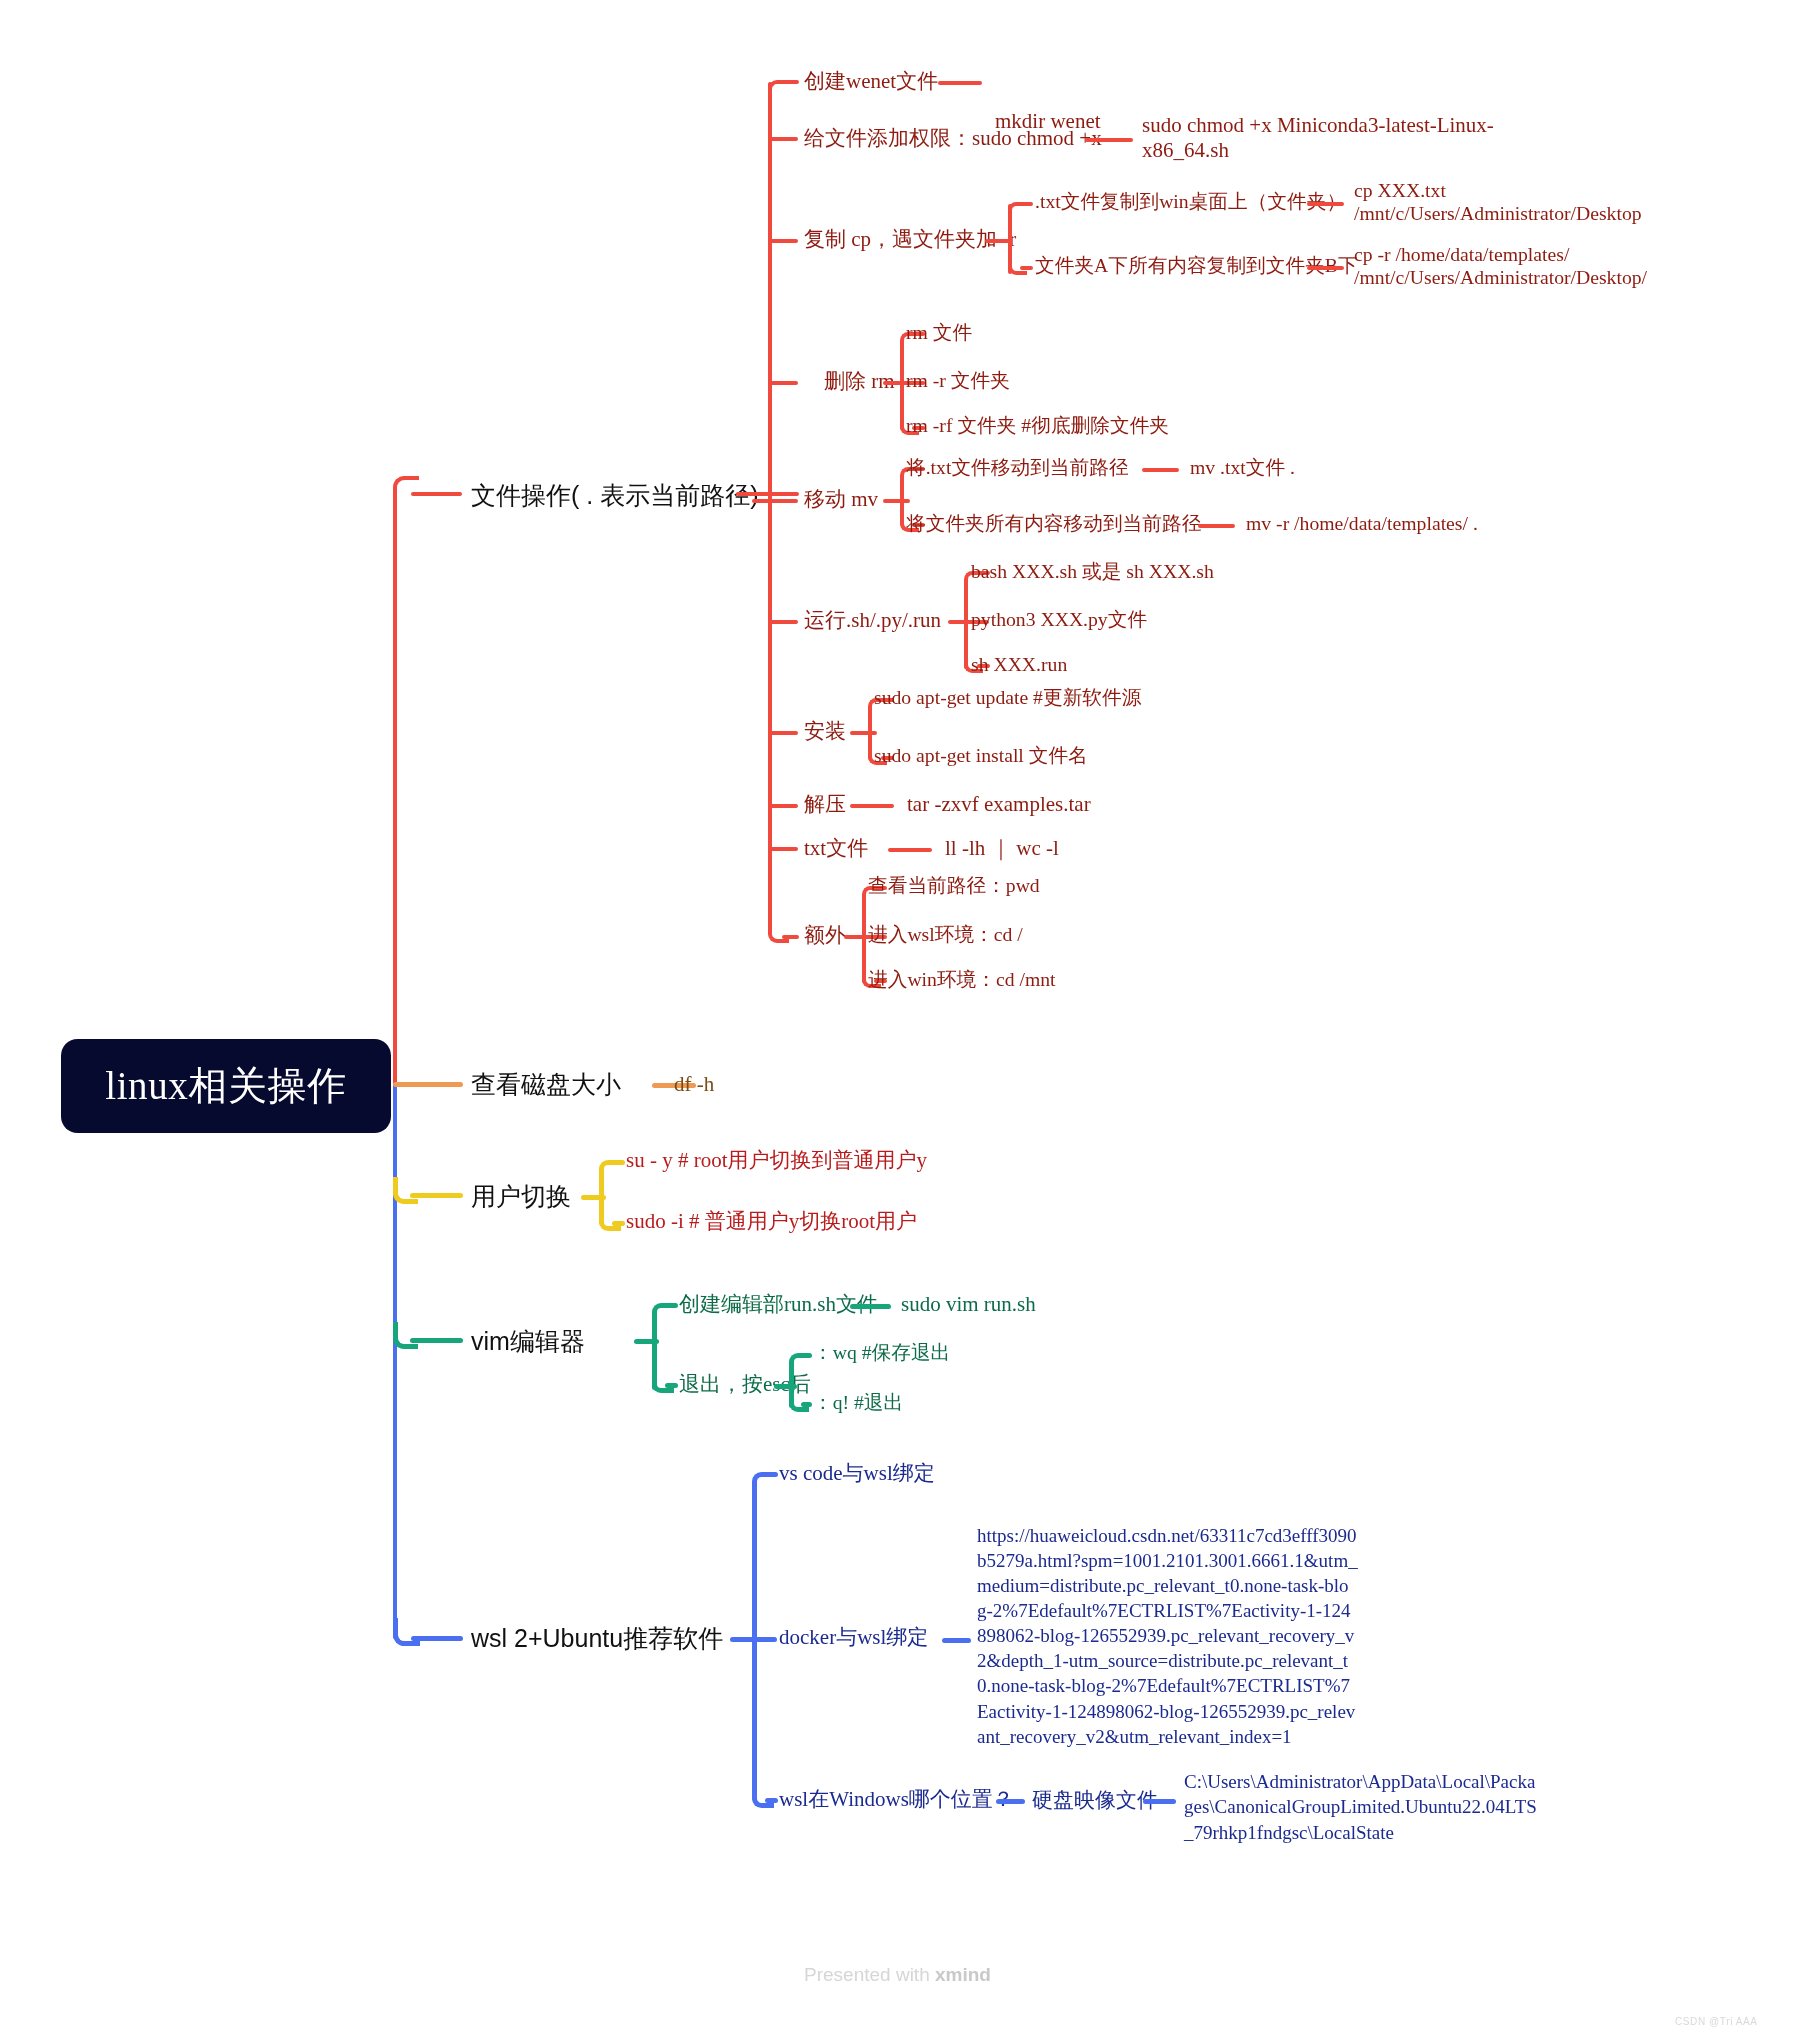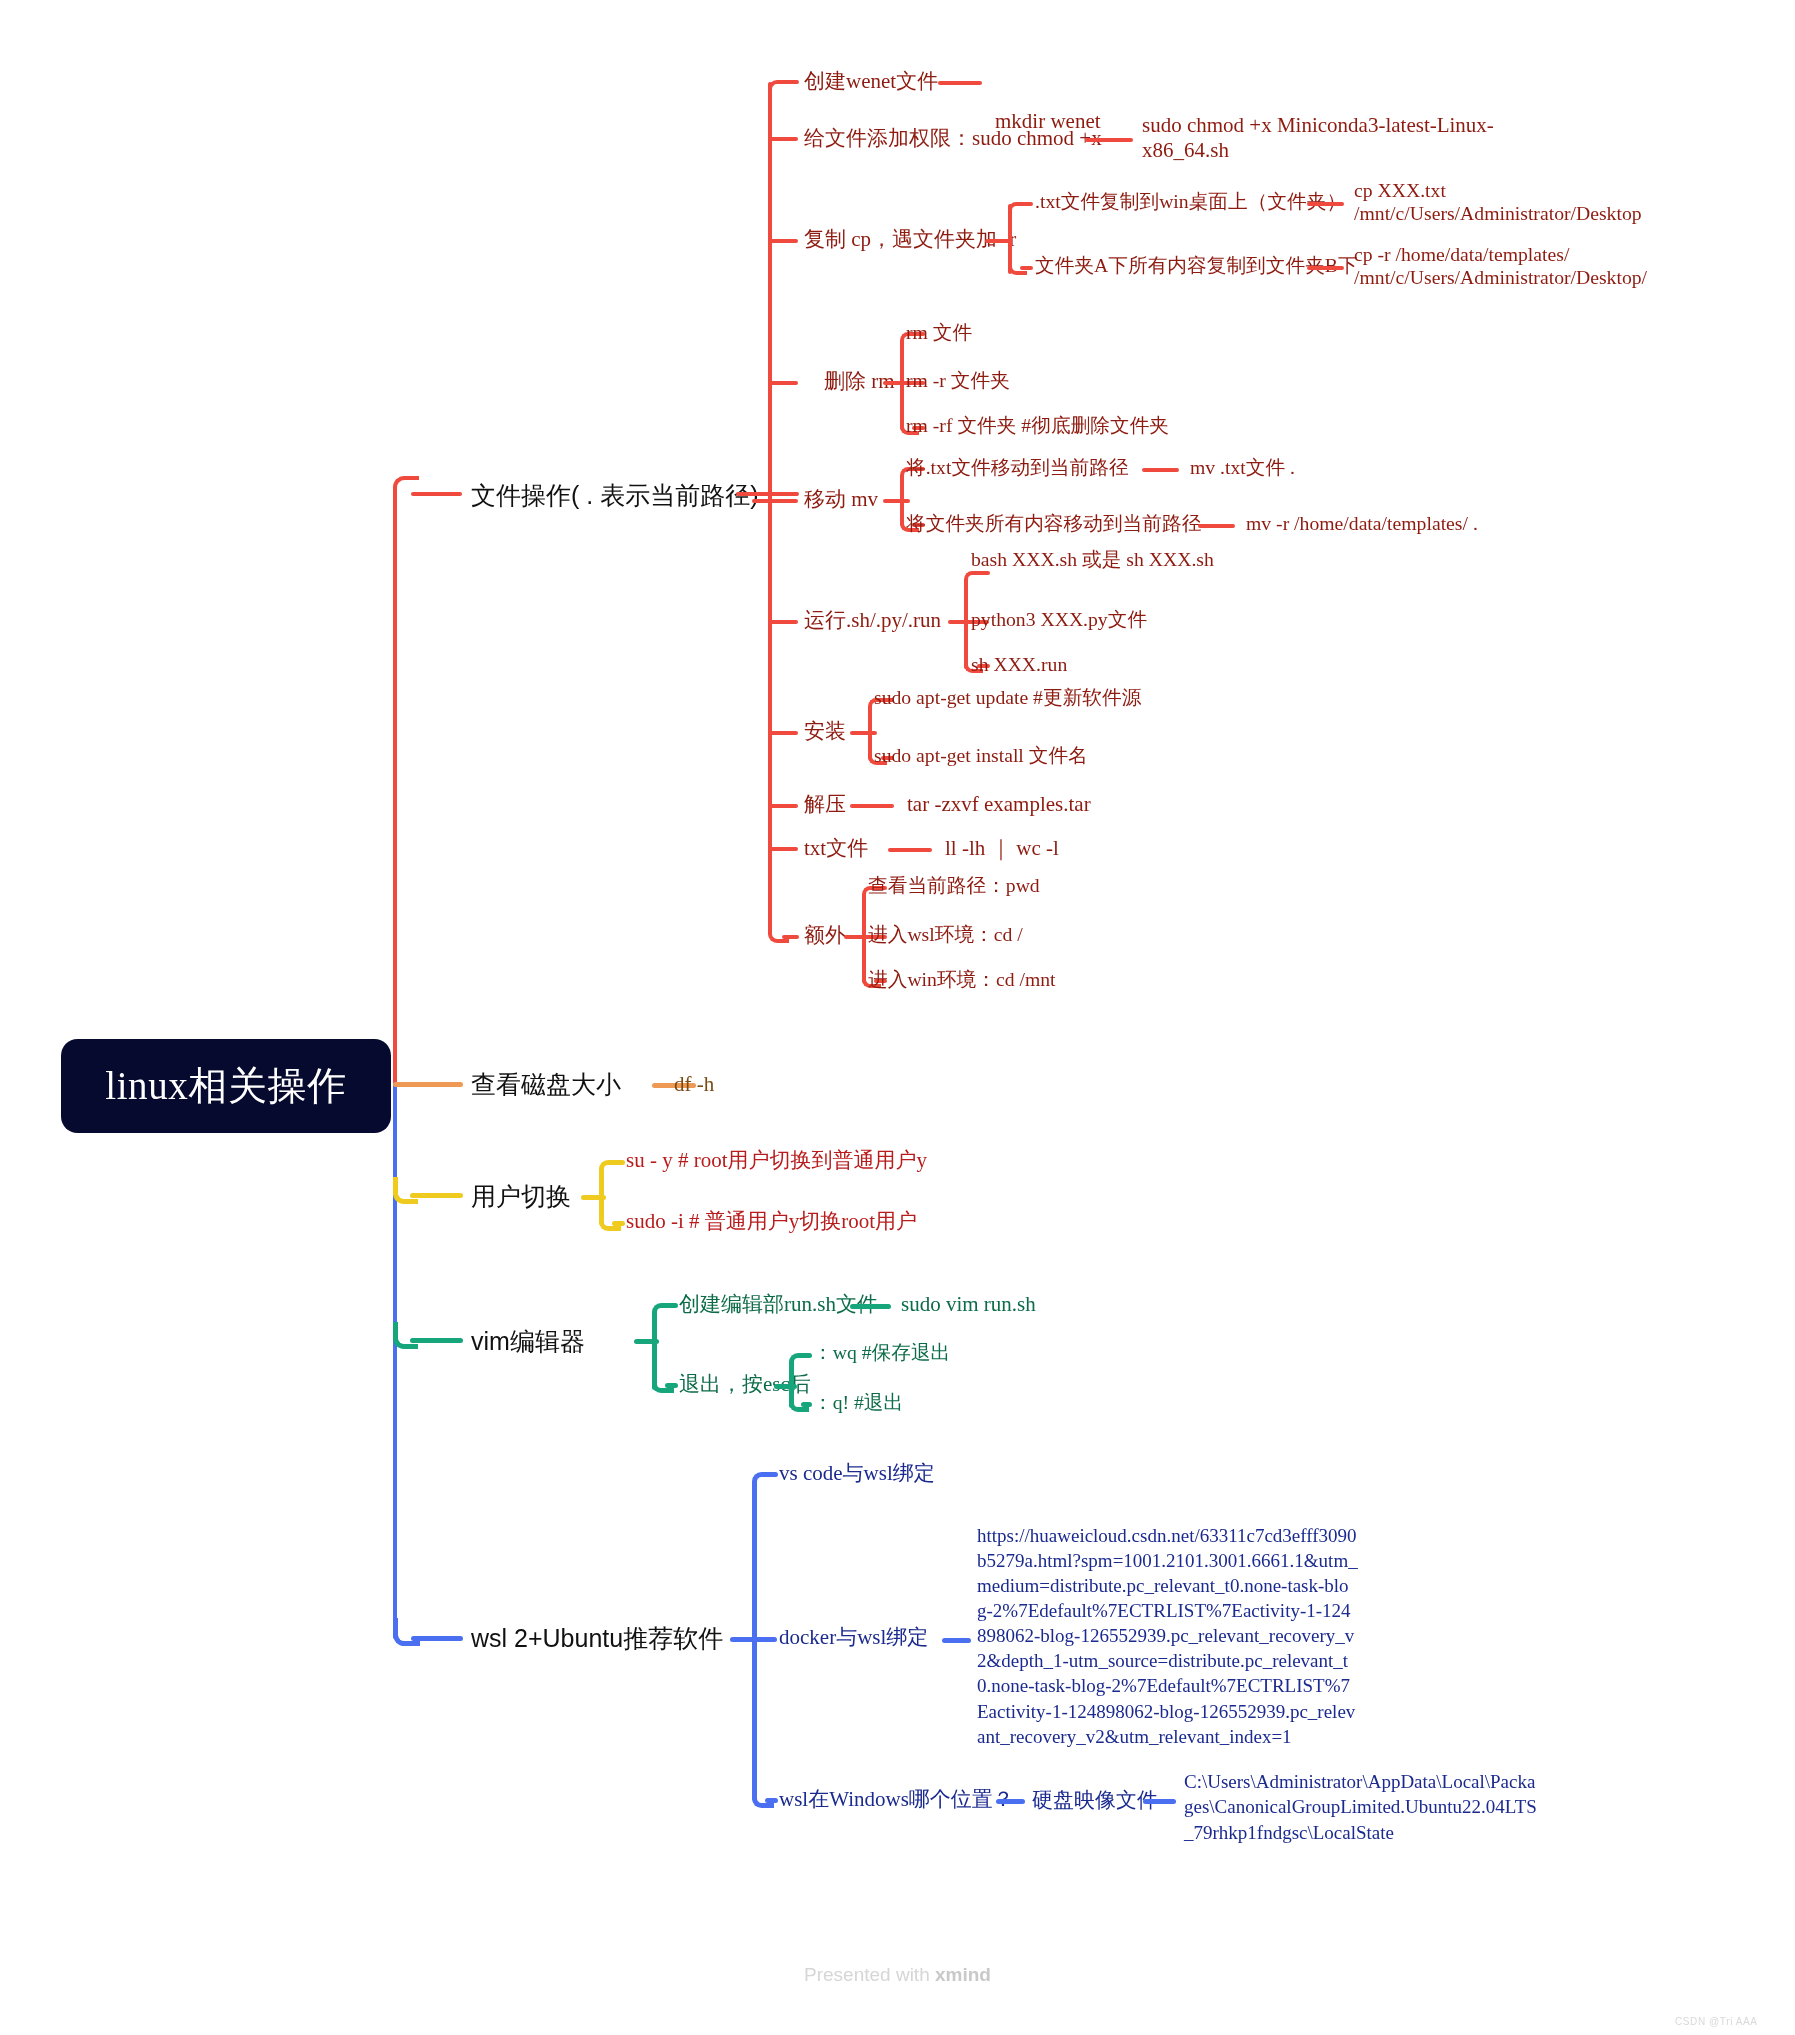--- a/index.html
+++ b/index.html
@@ -141,21 +141,21 @@
   <div class="node lvl3 c-red" style="left:906px;top:512px;">将文件夹所有内容移动到当前路径</div>
   <div class="ln h red" style="left:1198px;top:524px;width:37px;height:4.4px;"></div>
   <div class="node lvl3 c-red" style="left:1246px;top:512px;">mv -r /home/data/templates/ .</div>
 
   <div class="ln h red" style="left:768px;top:620px;width:30px;height:4.4px;"></div>
   <div class="node lvl2 c-red" style="left:804px;top:608px;">运行.sh/.py/.run</div>
   <div class="ln h red" style="left:948px;top:620px;width:30px;height:4.4px;"></div>
   <div class="ln v red" style="left:964px;top:587px;width:4.4px;height:82px;"></div>
   <div class="elbow" style="left:964px;top:571px;width:15px;height:16.5px;border-width:4.4px 0 0 4.4px;border-color:#F04A3F;border-top-left-radius:8.2px;"></div>
   <div class="ln h red" style="left:977px;top:571px;width:12.7px;height:4.4px;"></div>
-  <div class="node lvl3 c-red" style="left:971px;top:548px;text-align:center;">bash XXX.sh 或是 sh XXX.sh</div>
+  <div class="node lvl3 c-red" style="left:971px;top:560px;text-align:center;">bash XXX.sh 或是 sh XXX.sh</div>
 
   <div class="ln h red" style="left:964px;top:620px;width:25px;height:4.4px;"></div>
   <div class="node lvl3 c-red" style="left:971px;top:608px;">python3 XXX.py文件</div>
 
   <div class="elbow" style="left:964px;top:652px;width:15px;height:16.5px;border-width:0 0 4.4px 4.4px;border-color:#F04A3F;border-bottom-left-radius:8.2px;"></div>
   <div class="ln h red" style="left:977px;top:664px;width:12.7px;height:4.4px;"></div>
   <div class="node lvl3 c-red" style="left:971px;top:653px;">sh XXX.run</div>
 
   <div class="ln h red" style="left:768px;top:731px;width:30px;height:4.4px;"></div>
   <div class="node lvl2 c-red" style="left:804px;top:719px;">安装</div>

